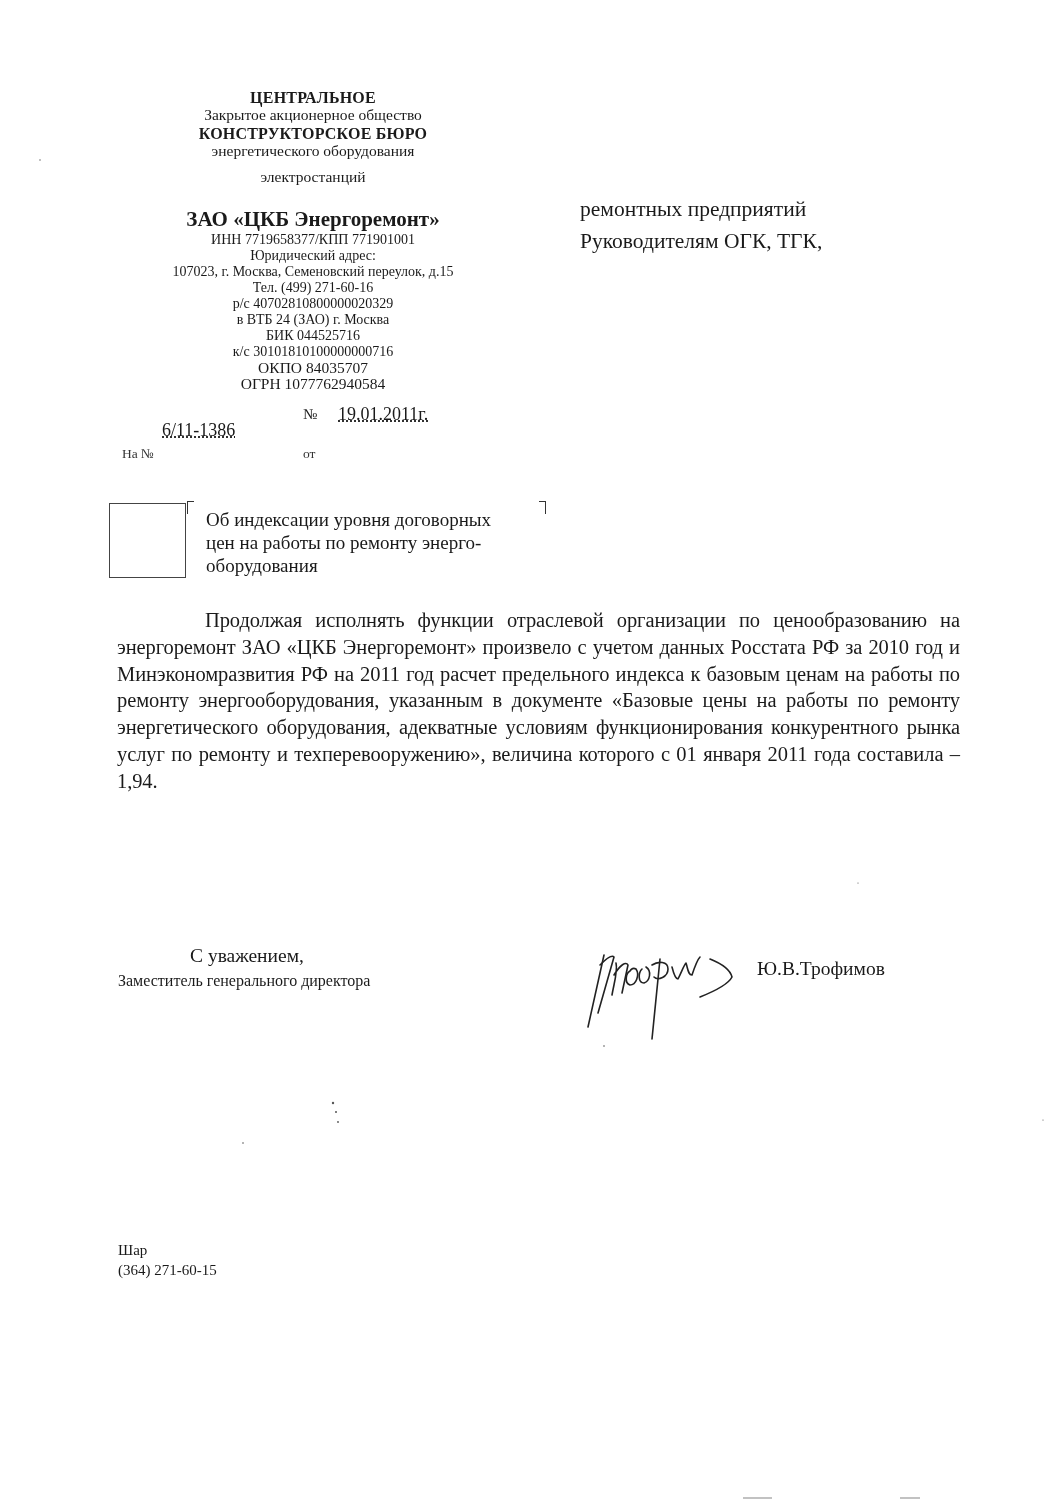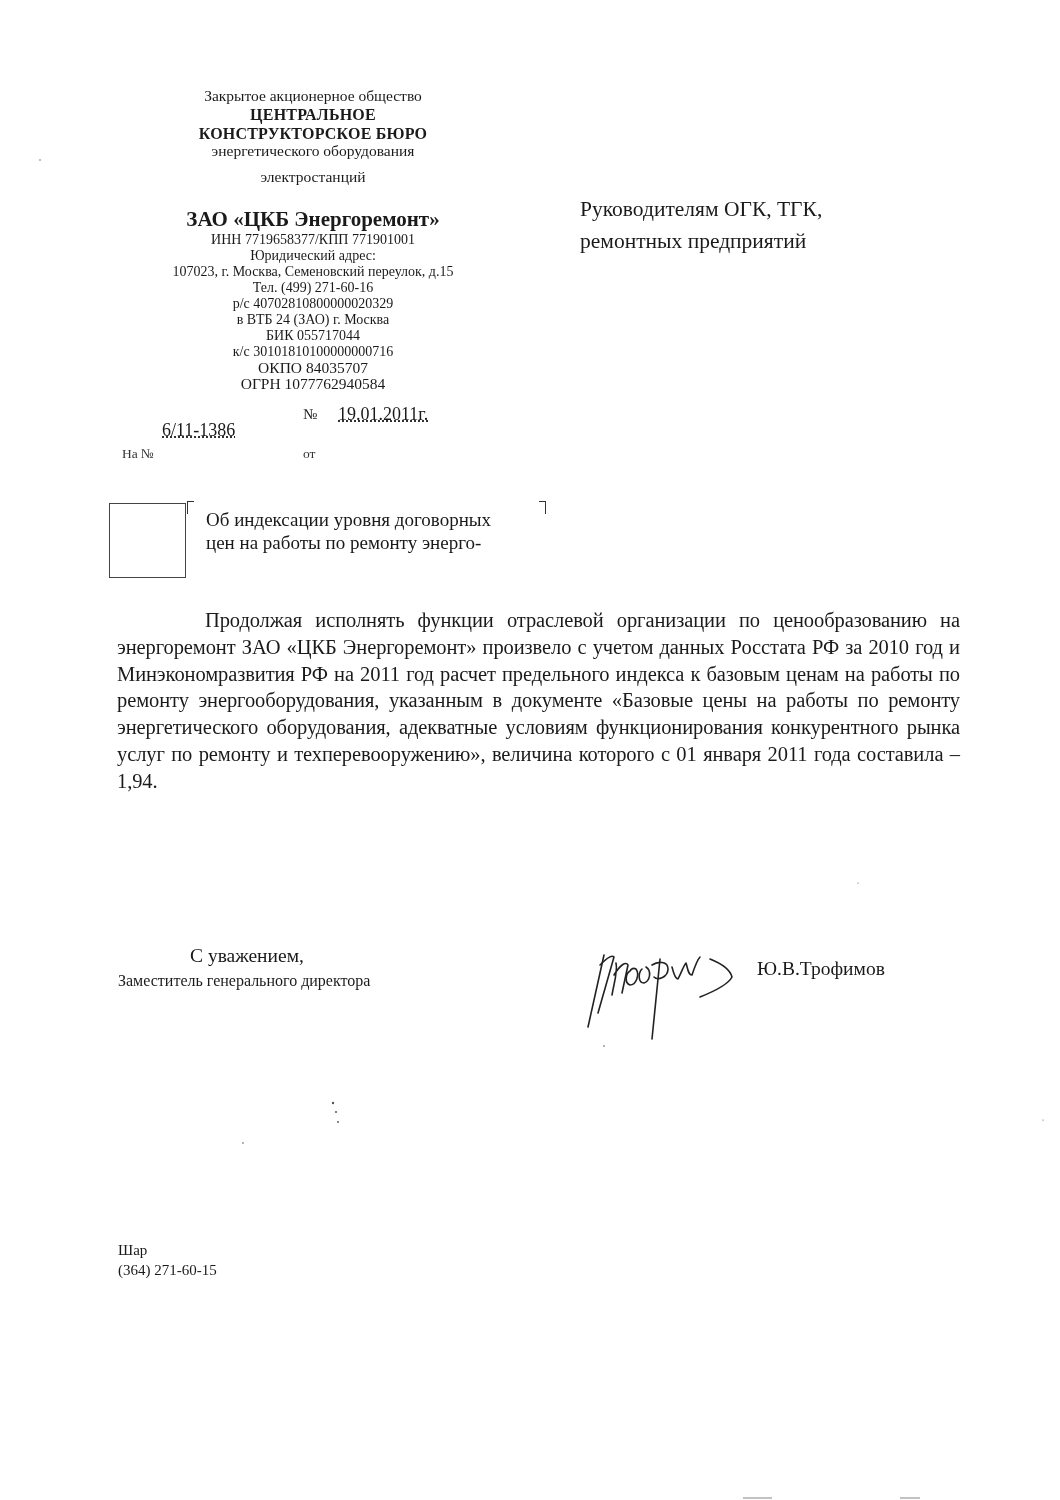--- a/index.html
+++ b/index.html
@@ -42,59 +42,60 @@
 
   .contact { left: 118px; top: 1240px; font-size: 15px; line-height: 20px; }
   .contact span { display: block; white-space: nowrap; }
 
   .specks { left: 0; top: 0; width: 1060px; height: 1500px; pointer-events: none; }
 </style>
 </head>
 <body>
 
 <div class="abs letterhead">
+  <span class="lh-line lh-bold">ЦЕНТРАЛЬНОЕ</span>
   <span class="lh-line lh-ru">Закрытое акционерное общество</span>
-  <span class="lh-line lh-bold">ЦЕНТРАЛЬНОЕ</span>
   <span class="lh-line lh-bold">КОНСТРУКТОРСКОЕ БЮРО</span>
   <span class="lh-line lh-ru">энергетического оборудования</span>
   <span class="lh-line lh-ru" style="margin-top:10px">электростанций</span>
   <span class="lh-line lh-company">ЗАО «ЦКБ Энергоремонт»</span>
   <span class="lh-line lh-small">ИНН 7719658377/КПП 771901001</span>
   <span class="lh-line lh-small">Юридический адрес:</span>
   <span class="lh-line lh-small">107023, г. Москва, Семеновский переулок, д.15</span>
   <span class="lh-line lh-small">Тел. (499) 271-60-16</span>
   <span class="lh-line lh-small">р/с 40702810800000020329</span>
   <span class="lh-line lh-small">в ВТБ 24 (ЗАО) г. Москва</span>
-  <span class="lh-line lh-small">БИК 055717044</span>
+  <span class="lh-line lh-small">БИК 044525716</span>
   <span class="lh-line lh-small">к/с 30101810100000000716</span>
   <span class="lh-line lh-small" style="font-size:15.5px">ОКПО 84035707</span>
   <span class="lh-line lh-small" style="font-size:15.5px">ОГРН 1077762940584</span>
 </div>
 
 <div class="abs ref-row">
   <span class="ref-num">6/11-1386</span>
   <span class="ref-no-sign">№</span>
   <span class="ref-date">19.01.2011г.</span>
 </div>
 <div class="abs na-row">
   <span class="na-label">На №</span>
   <span class="ot-label">от</span>
 </div>
 
 <div class="abs recipient">
+  <div>ремонтных предприятий</div>
   <div>Руководителям ОГК, ТГК,</div>
-  <div>ремонтных предприятий</div>
 </div>
 
 <div class="abs stamp-box"></div>
 <div class="abs corner-tl"></div>
 <div class="abs corner-tr"></div>
 <div class="abs subject">
   <div>Об индексации уровня договорных</div>
   <div>цен на работы по ремонту энерго-</div>
+  <div>оборудования</div>
 </div>
 
 <div class="abs body-text"><span class="indent"></span><span>Продолжая исполнять функции отраслевой организации по ценообразованию на энергоремонт ЗАО «ЦКБ Энергоремонт» произвело с учетом данных Росстата РФ за 2010 год и Минэкономразвития РФ на 2011 год расчет предельного индекса к базовым ценам на работы по ремонту энергооборудования, указанным в документе «Базовые цены на работы по ремонту энергетического оборудования, адекватные условиям функционирования конкурентного рынка услуг по ремонту и техперевооружению», величина которого с 01 января 2011 года составила – 1,94.</span></div>
 
 <div class="abs closing">С уважением,</div>
 <div class="abs position">Заместитель генерального директора</div>
 
 <svg class="abs signature" viewBox="0 0 205 110" xmlns="http://www.w3.org/2000/svg">
   <g fill="none" stroke="#222" stroke-width="1.6" stroke-linecap="round" stroke-linejoin="round">
     <path d="M44 20 L28 92"></path>

